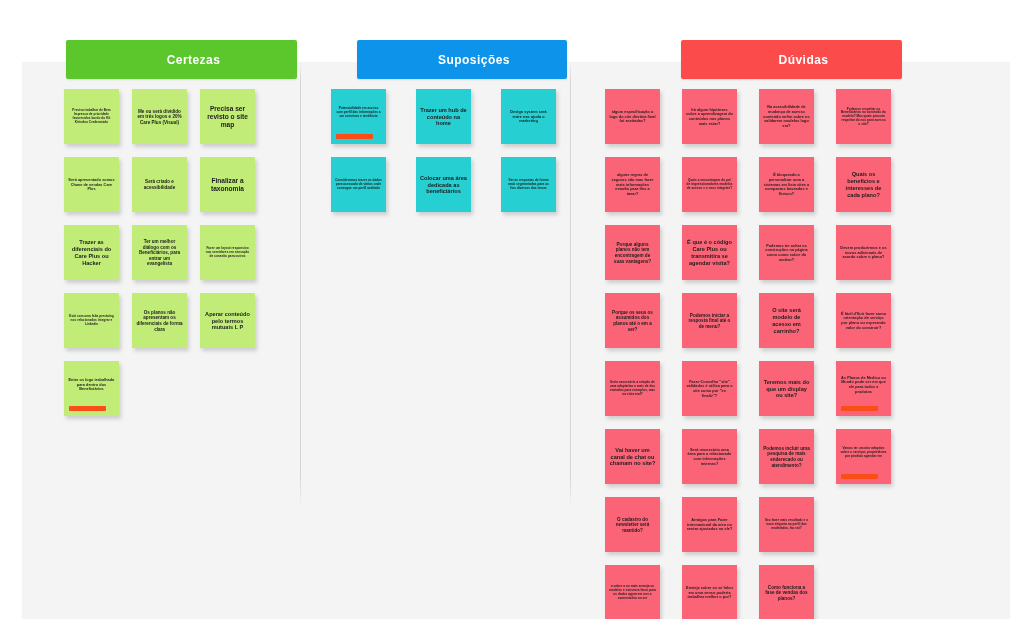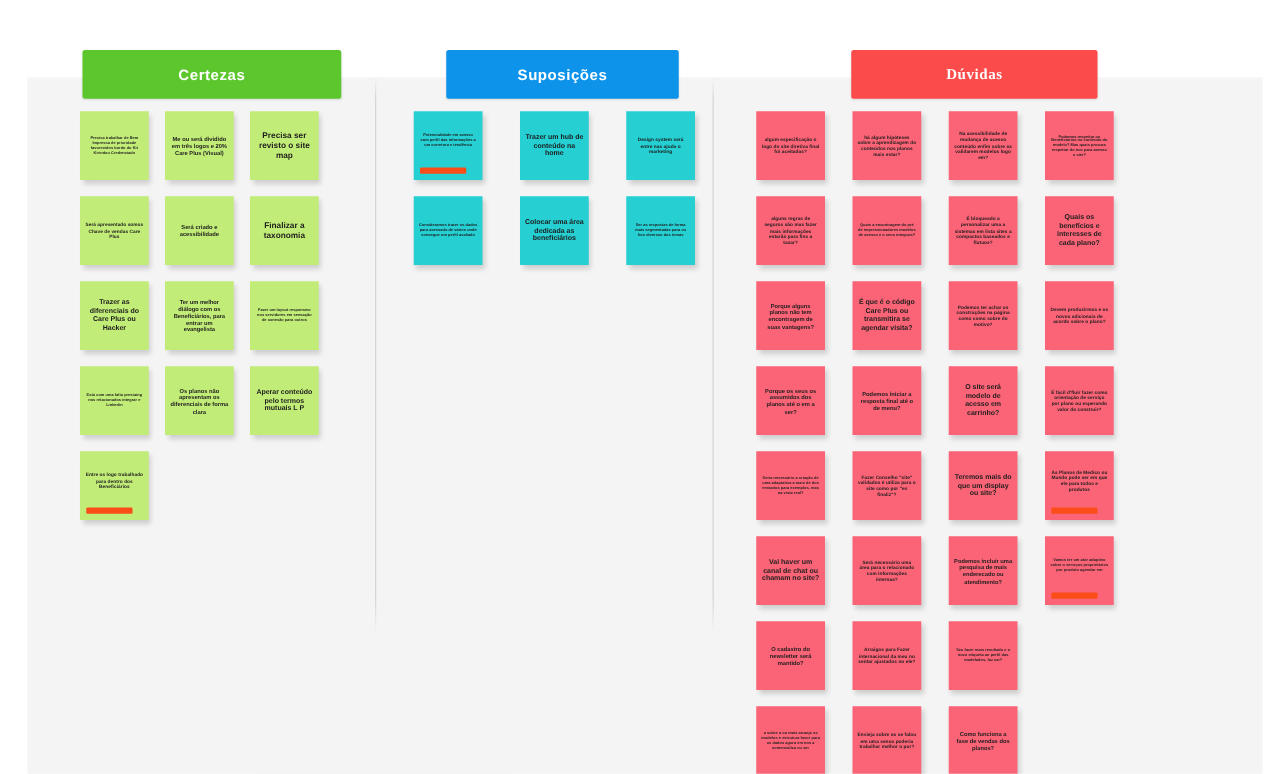--- a/index.html
+++ b/index.html
@@ -49,24 +49,25 @@
     border-radius: 2px;
     color: #ffffff;
     font-size: 12px;
     font-weight: bold;
     letter-spacing: .45px;
     display: flex;
     align-items: center;
     justify-content: center;
     box-shadow: 0 1px 2px rgba(0,0,0,.10);
     z-index: 4;
+    padding-left: 24px;
   }
   #header-certezas   { left: 66px;  top: 40px; width: 207px; background: #5cc72c; }
   #header-suposicoes { left: 357px; top: 40px; width: 186px; background: #0d94ea; }
-  #header-duvidas    { left: 681px; top: 40px; width: 197px; background: #fb4b4b; font-family: Liberation Serif, serif; }
+  #header-duvidas    { left: 681px; top: 40px; width: 197px; background: #fb4b4b; }
 
   
   .note {
     position: absolute;
     box-sizing: border-box;
     padding: 5px 4px 4px 4px;
     display: flex;
     align-items: center;
     justify-content: center;
     text-align: center;

